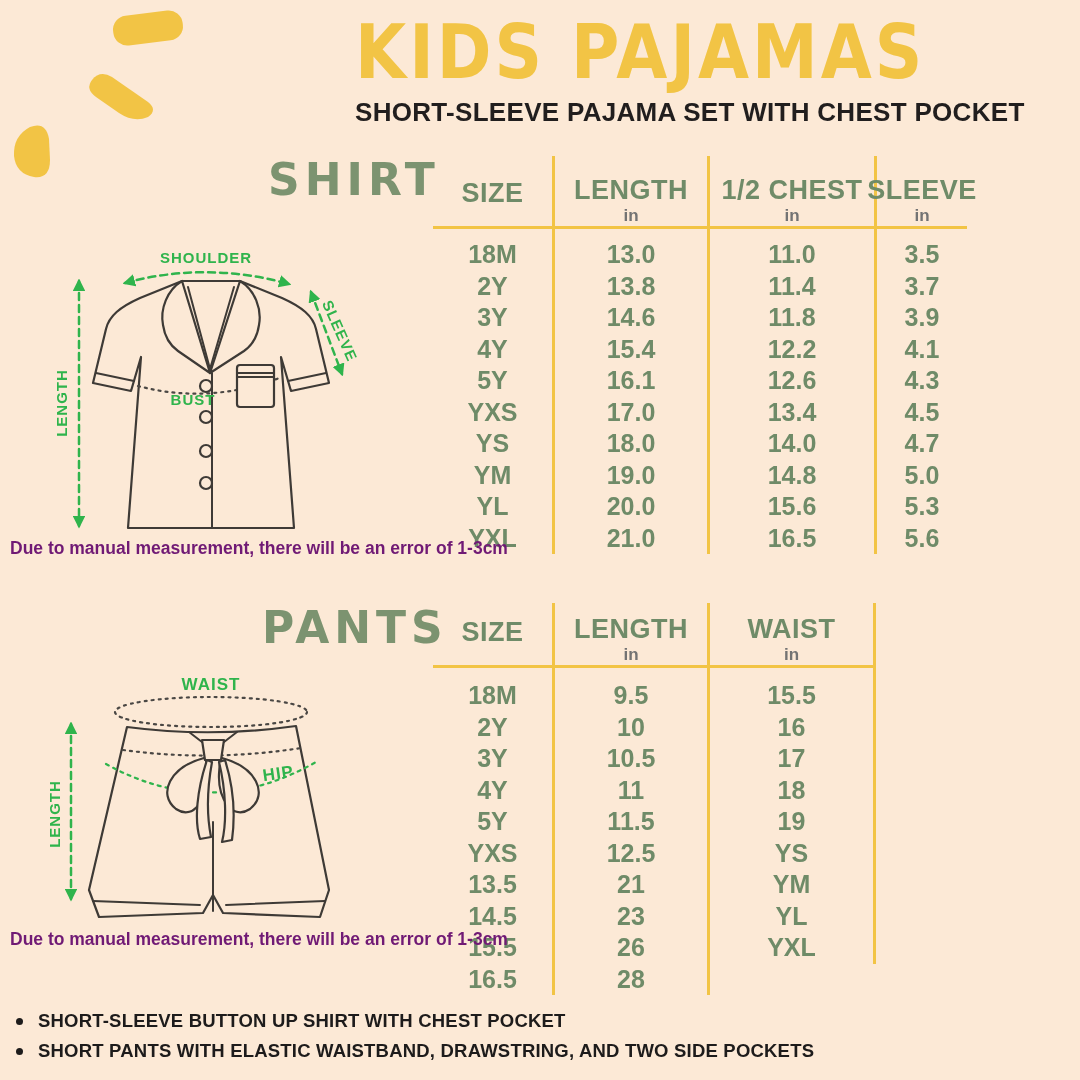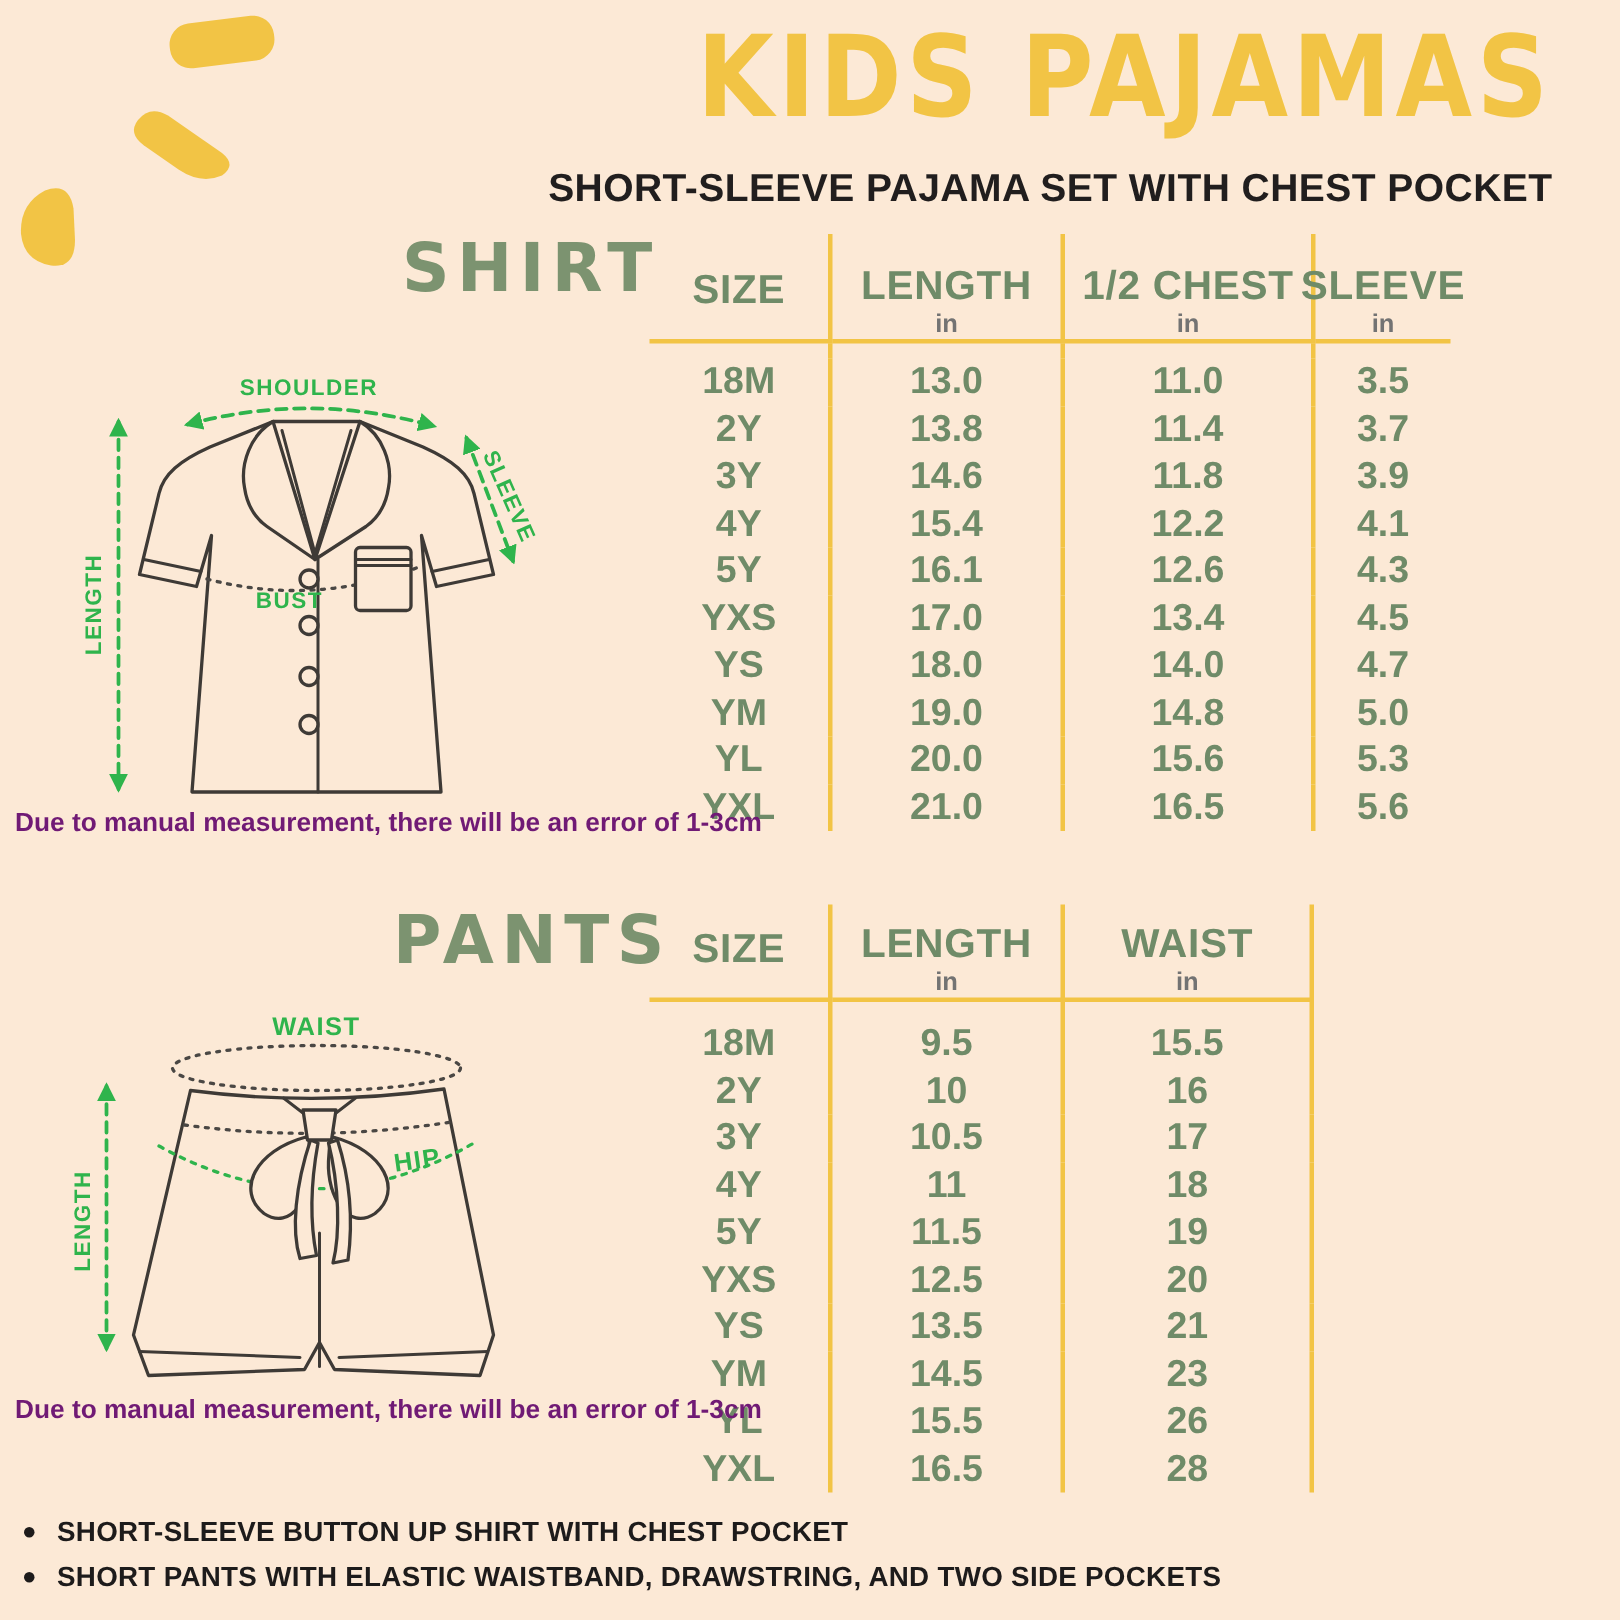--- a/index.html
+++ b/index.html
@@ -3,28 +3,28 @@
 <meta charset="utf-8">
 <style>
   html,body{margin:0;padding:0;}
   .canvas{
     position:relative;width:1080px;height:1080px;overflow:hidden;
     background:#FCE9D6;
     font-family:"Liberation Sans", sans-serif;
   }
   .abs{position:absolute;}
   
-  .header{position:absolute;left:355px;top:8px;width:680px;text-align:right;}
+  .header{position:absolute;left:355px;top:8px;width:680px;text-align:left;}
   .title{
     font-family:"DejaVu Sans", sans-serif;
     font-size:66px;font-weight:bold;color:#F2C445;letter-spacing:3px;
     transform:scaleY(1.14);transform-origin:top center;white-space:nowrap;
   }
   .subtitle{
-    margin-top:25px;font-size:26px;font-weight:bold;color:#211E1E;
+    margin-top:12px;font-size:26px;font-weight:bold;color:#211E1E;
     letter-spacing:0.3px;white-space:nowrap;
   }
   
   .section-label{
     position:absolute;font-family:"DejaVu Sans", sans-serif;
     font-size:44px;font-weight:bold;color:#7C9370;letter-spacing:5px;
     transform:scaleY(1.02);white-space:nowrap;
   }
   
   .sizetable{position:absolute;display:grid;box-sizing:border-box;}
@@ -227,21 +227,20 @@
     <div class="td vline">4Y</div>
     <div class="td vline">11</div>
     <div class="td vline">18</div>
 
     <div class="td vline">5Y</div>
     <div class="td vline">11.5</div>
     <div class="td vline">19</div>
 
     <div class="td vline">YXS</div>
     <div class="td vline">12.5</div>
-    <div class="td vline">20</div>
 
     <div class="td vline">YS</div>
     <div class="td vline">13.5</div>
     <div class="td vline">21</div>
 
     <div class="td vline">YM</div>
     <div class="td vline">14.5</div>
     <div class="td vline">23</div>
 
     <div class="td vline">YL</div>

